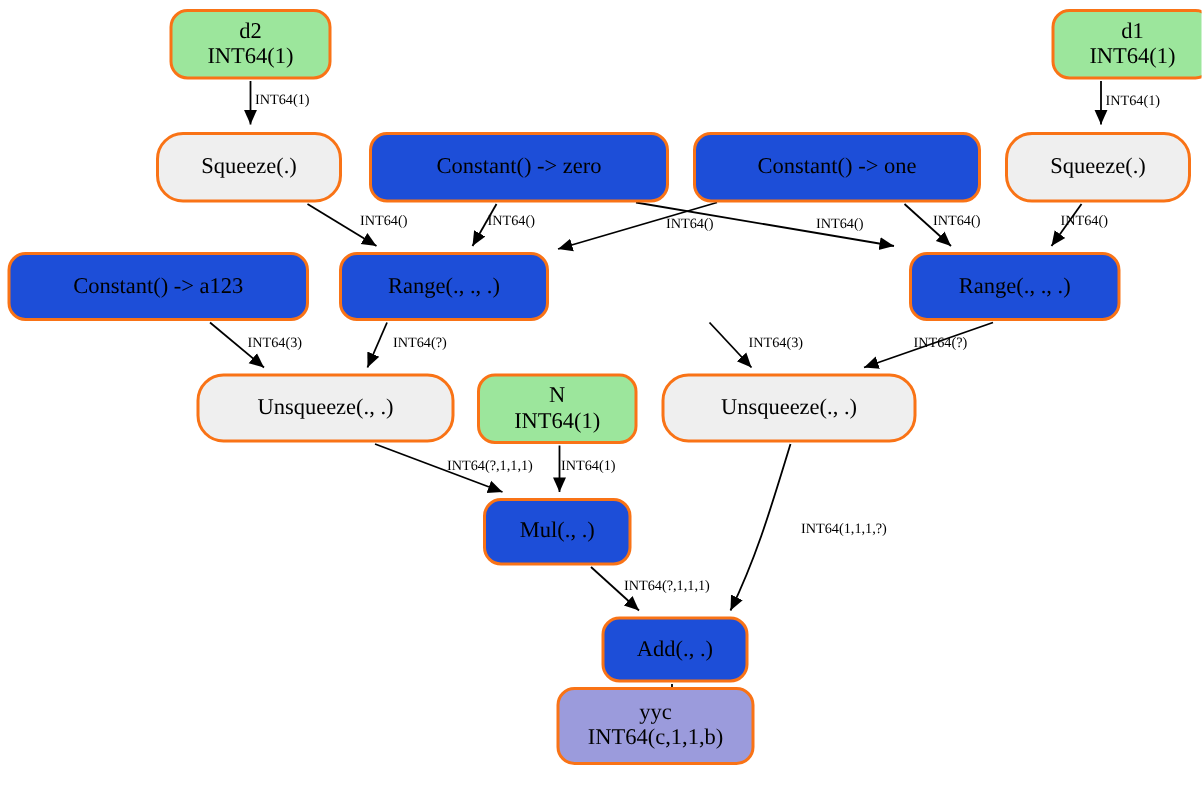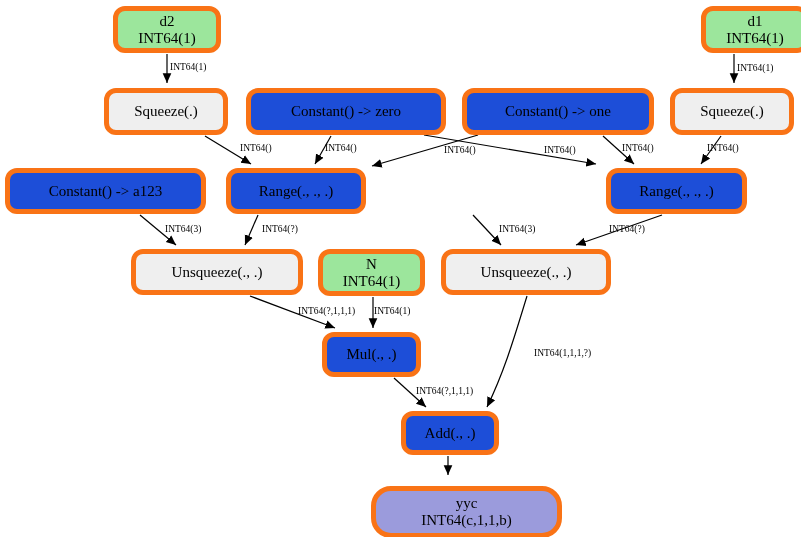--- a/index.html
+++ b/index.html
@@ -5,27 +5,27 @@
   html,body{margin:0;padding:0;}
   body{
     width:801px;height:537px;position:relative;background:#ffffff;
     font-family:"Liberation Serif","DejaVu Serif",serif;
     overflow:hidden;
   }
   #canvas{position:absolute;left:0;top:0;width:801px;height:537px;}
   svg.edges{position:absolute;left:0;top:0;z-index:1;}
   .node{
     position:absolute;z-index:2;box-sizing:border-box;
-    border:5px solid #f97316;border-radius:12px;
+    border:2px solid #f97316;border-radius:12px;
     display:flex;flex-direction:column;align-items:center;justify-content:center;
     font-size:15px;line-height:1.12;color:#000;text-align:center;
     white-space:nowrap;
   }
   .node.input{background:#9ce69c;}
-  .node.op-light{background:#efefef;}
+  .node.op-light{background:#efefef;border-radius:18px;}
   .node.op-dark{background:#1d4ed8;}
   .node.output{background:#9b9bdc;}
   .edge-label{
     position:absolute;z-index:3;font-size:9.5px;color:#000;white-space:nowrap;
     line-height:1;
   }
   
   #n-d2{left:113px;top:6px;width:108px;height:47px;}
   #n-d1{left:681px;top:6px;width:108px;height:47px;margin-left:20px;}
   #n-squeeze-l{left:104px;top:88px;width:124px;height:47px;}
@@ -34,21 +34,21 @@
   #n-squeeze-r{left:670px;top:88px;width:124px;height:47px;}
   #n-const-a123{left:5px;top:168px;width:201px;height:46px;}
   #n-range-l{left:226px;top:168px;width:140px;height:46px;}
   #n-const-a012{left:384px;top:168px;width:202px;height:46px;}
   #n-range-r{left:606px;top:168px;width:141px;height:46px;}
   #n-unsqueeze-l{left:131px;top:249px;width:172px;height:46px;}
   #n-n{left:318px;top:249px;width:107px;height:47px;}
   #n-unsqueeze-r{left:441px;top:249px;width:170px;height:46px;}
   #n-mul{left:322px;top:332px;width:99px;height:45px;}
   #n-add{left:401px;top:411px;width:98px;height:44px;}
-  #n-yyc{left:371px;top:486px;width:191px;height:52px;border-radius:20px;}
+  #n-yyc{left:371px;top:458px;width:132px;height:52px;}
   
   #el-0{left:170px;top:63px;}
   #el-1{left:737px;top:64px;}
   #el-2{left:240px;top:144px;}
   #el-3{left:325px;top:144px;}
   #el-5{left:444px;top:146px;}
   #el-4{left:544px;top:146px;}
   #el-6{left:622px;top:144px;}
   #el-7{left:707px;top:144px;}
   #el-8{left:165px;top:225px;}

